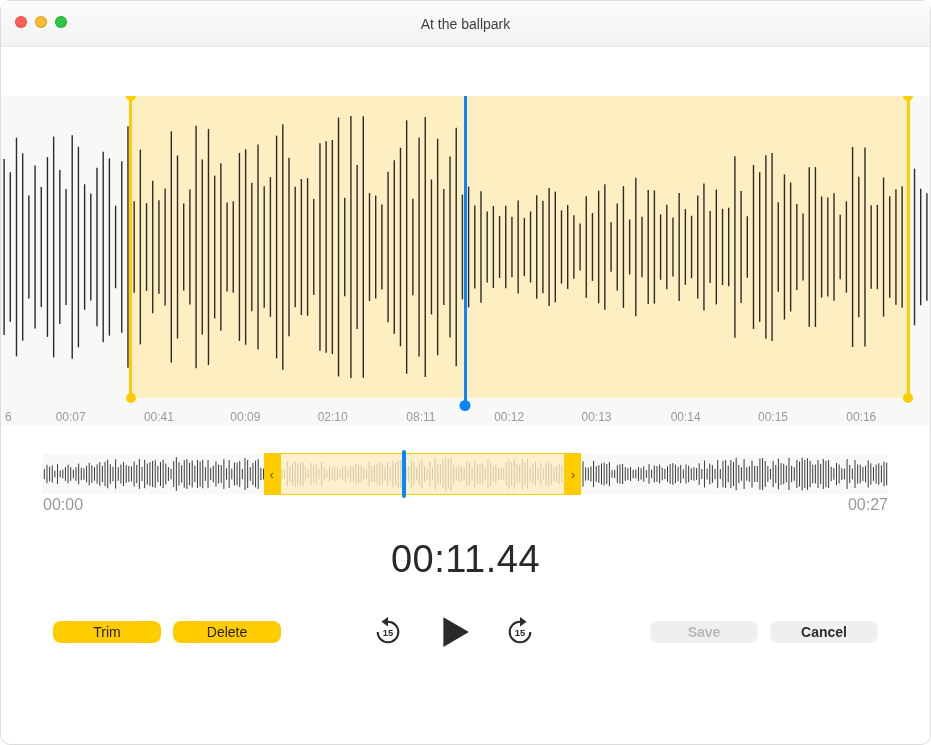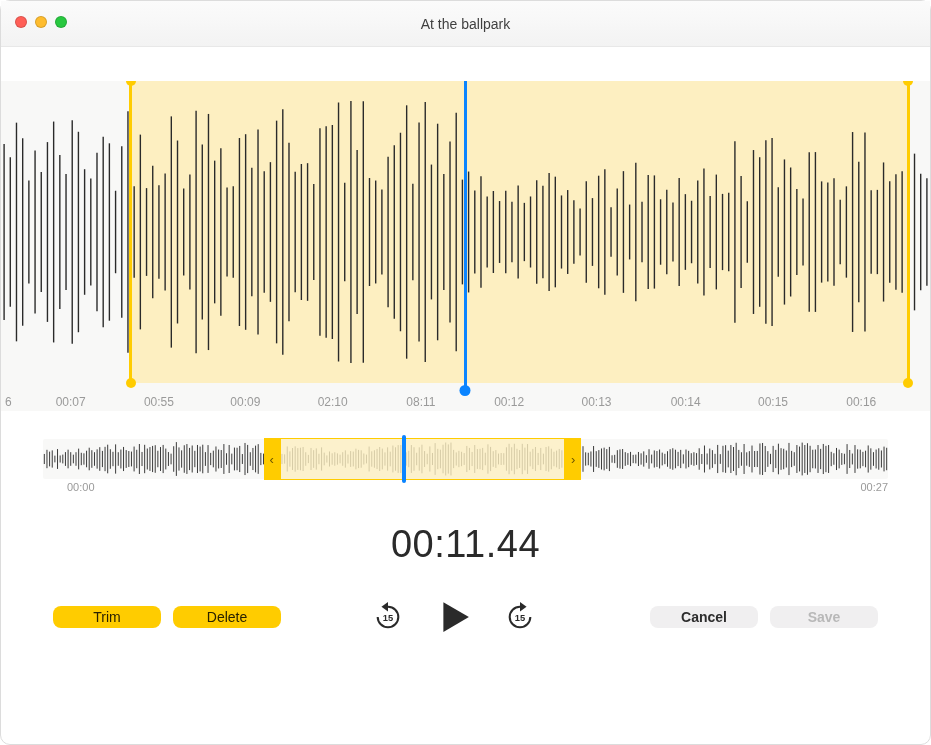--- a/index.html
+++ b/index.html
@@ -1,18 +1,18 @@
 <!DOCTYPE html>
 <html><head>
 <meta charset="utf-8">
 <style>
   * { box-sizing: border-box; margin: 0; padding: 0; }
   html, body { width: 931px; height: 745px; font-family: -apple-system, "Helvetica Neue", Arial, sans-serif; background: #fff; overflow: hidden; }
   .window {
-    width: 931px; height: 745px; border: 1px solid #dcdcdc; border-radius: 10px; background: #ffffff; display: flex; flex-direction: column;
+    width: 931px; height: 745px; border: 1px solid #dcdcdc; border-radius: 10px; background: #ffffff; display: flex; flex-direction: column; gap: 15px;
   }
   .titlebar {
     height: 46px; display: flex; align-items: center; position: relative; border-bottom: 1px solid #e8e8e8;
     background: linear-gradient(to bottom, #fbfbfb, #f3f3f3);
   }
   .traffic { position: absolute; left: 14px; top: 15px; display: flex; gap: 8px; }
   .tl { width: 12px; height: 12px; border-radius: 50%; }
   .tl.red { background: #ff5f57; border: 0.5px solid rgba(0,0,0,0.15);}
   .tl.yellow { background: #febc2e; border: 0.5px solid rgba(0,0,0,0.15);}
   .tl.green { background: #28c840; border: 0.5px solid rgba(0,0,0,0.15);}
@@ -35,21 +35,21 @@
   .playhead .ph-dot { position: absolute; left: 50%; transform: translateX(-50%); width: 11px; height: 11px; background: #0a84ff; border-radius: 50%; }
   .playhead .ph-bot { bottom: -5px; }
 
   
   .overview-wrap { margin: 28px 42px 0 42px; position: relative; height: 60px; }
   .overview-bg { position: absolute; inset: 0; top: 0; bottom: 20px; background: #f8f8f7; border-radius: 2px; }
   .overview-wave { position: absolute; inset: 0; bottom: 20px; display:flex; align-items:center;}
   .ov-sel { position: absolute; top: -1px; bottom: 19px; background: rgba(253,239,193,0.8); border: 1px solid #ffcc00; }
   .ov-handle { position: absolute; top: -1px; bottom: 19px; width: 16px; background: #ffcc00; display:flex; align-items:center; justify-content:center; font-size: 13px; color:#6b5400; cursor:ew-resize;}
   .ov-playhead { position: absolute; top: -4px; bottom: 16px; width: 4px; background: #0a84ff; border-radius: 2px; }
-  .ov-labels { position: absolute; left: 0; right: 0; bottom: 0; height: 18px; font-size: 11px; color: #9a9a9a; margin-left: 24px; }
+  .ov-labels { position: absolute; left: 0; right: 0; bottom: 0; height: 18px; font-size: 16px; color: #9a9a9a; }
   .ov-start { position: absolute; left: 0; }
   .ov-end { position: absolute; right: 0; }
 
   .time-display { text-align: center; margin-top: 24px; font-size: 38px; color: #2a2a2a; letter-spacing: 0.5px; font-weight: 400; font-variant-numeric: tabular-nums;}
 
   
   .controls { display: flex; align-items: center; padding: 34px 52px 0 52px; gap: 0; }
   .btn { height: 22px; border-radius: 8px; font-size: 14px; font-weight: 500; display:flex; align-items:center; justify-content:center; cursor: pointer; border: none; }
   .btn-yellow { background: #ffcc00; color: #2a2200; width: 108px; margin-right: 12px;}
   .btn-gray { background: #f0eff0; color: #2d2d2d; width: 108px; font-weight:600;}
@@ -244,21 +244,21 @@
         <div class="trim-dot top"></div>
         <div class="trim-dot bot"></div>
       </div>
       <div class="playhead" id="detail-playhead" style="left: 49.8%;">
 
         <div class="ph-dot ph-bot"></div>
       </div>
       <div class="tick-labels" id="tick-labels">
           <span class="tick" style="left: 0.8%;">6</span>
           <span class="tick" style="left: 7.5%; margin-top: 47px;">00:07</span>
-          <span class="tick" style="left: 17%;">00:55</span>
+          <span class="tick" style="left: 17%;">00:41</span>
           <span class="tick" style="left: 26.3%;">00:09</span>
           <span class="tick" style="left: 35.7%;">02:10</span>
           <span class="tick" style="left: 45.2%;">08:11</span>
           <span class="tick" style="left: 54.7%;">00:12</span>
           <span class="tick" style="left: 64.1%;">00:13</span>
           <span class="tick" style="left: 73.7%;">00:14</span>
           <span class="tick" style="left: 83.1%;">00:15</span>
           <span class="tick" style="left: 92.6%; margin-top: 12px;">00:16</span>
         </div>
     </div>
@@ -625,19 +625,19 @@
         <div class="skip-icon">
           <svg viewBox="0 0 32 32">
             <path d="M16 5 A11 11 0 1 0 27 16" fill="none" stroke="#2a2a2a" stroke-width="2.2"></path>
             <polygon points="16,0 16,10 23,5" fill="#2a2a2a"></polygon>
             <text x="16" y="20" text-anchor="middle" font-size="10" font-weight="600" fill="#2a2a2a">15</text>
           </svg>
         </div>
       </div>
 
       <div class="right-btns">
+        <button class="btn btn-gray disabled">Save</button>
         <button class="btn btn-gray">Cancel</button>
-        <button class="btn btn-gray disabled">Save</button>
       </div>
     </div>
 
   </div>
 </div>
 
 </body></html>

